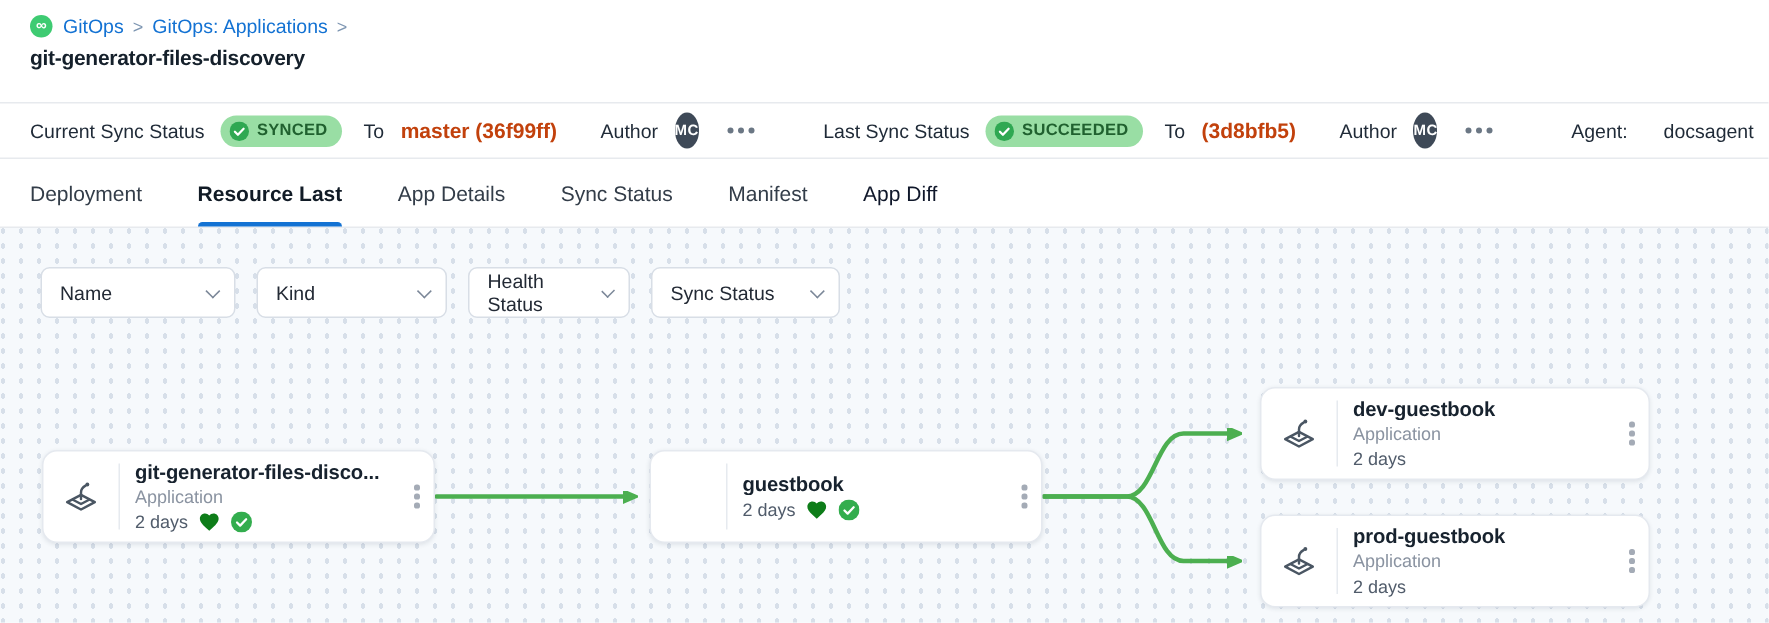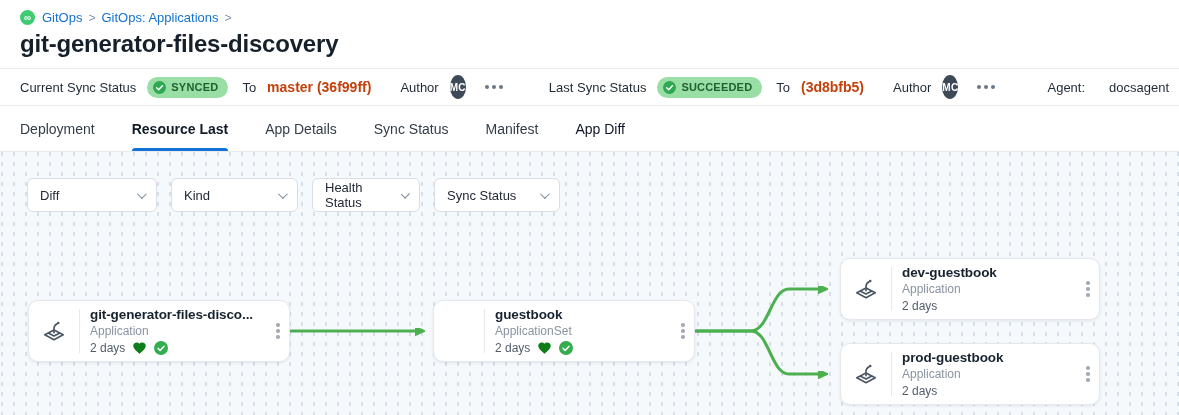--- a/index.html
+++ b/index.html
@@ -15,21 +15,21 @@
   
   .header { height:68px; padding:10px 20px 0 20px; background:#fff; }
   .breadcrumb { display:flex; align-items:center; gap:6px; font-size:13px; }
   .crumb-logo {
     width:15px; height:15px; border-radius:50%; background:#3ecb72;
     color:#fff; display:inline-flex; align-items:center; justify-content:center;
     font-size:10px; font-weight:bold; line-height:1; margin-right:1px;
   }
   .crumb-link { color:#1372d3; text-decoration:none; cursor:pointer; }
   .crumb-sep { color:#7e96b2; font-size:12px; }
-  .page-title { margin-top:5px; font-size:24px; font-weight:bold; color:#15202b; letter-spacing:-0.2px; }
+  .page-title { margin-top:5px; font-size:14px; font-weight:bold; color:#15202b; letter-spacing:-0.2px; }
 
   
   .statusbar {
     height:38px; border-top:1px solid #e7eaee; border-bottom:1px solid #e7eaee;
     display:flex; align-items:center; padding:0 20px; gap:11px;
     font-size:13px; color:#1f2a37; background:#fff; white-space:nowrap;
   }
   .pill {
     display:inline-flex; align-items:center; gap:5px;
     background:#99dea4; color:#20612f; border-radius:12px;
@@ -168,21 +168,21 @@
     <span class="tab">App Details</span>
     <span class="tab">Sync Status</span>
     <span class="tab">Manifest</span>
     <span class="tab disabled">App Diff</span>
   </div>
 
   <div class="graph">
 
     <div class="filters">
       <div class="filter-btn" style="width:130px">
-        <span>Diff</span>
+        <span>Name</span>
         <span class="chev"></span>
       </div>
       <div class="filter-btn" style="width:127px">
         <span>Kind</span>
         <span class="chev"></span>
       </div>
       <div class="filter-btn" style="width:108px">
         <span>Health Status</span>
         <span class="chev"></span>
       </div>
@@ -236,21 +236,20 @@
           <i></i>
           <i></i>
         </div>
     </div>
 
     <div class="node" style="left:433px;top:148px;width:262px">
       <div class="node-icon"></div>
       <div class="node-sep"></div>
       <div class="node-body">
         <div class="node-title">guestbook</div>
-        <div class="node-kind">ApplicationSet</div>
         <div class="node-meta">
           <span>2 days</span>
           <span class="heart">
             <svg width="15" height="14" viewBox="0 0 24 22">
                 <path d="M12 20.35l-1.45-1.32C5.4 14.36 2 11.28 2 7.5 2 4.42 4.42 2 7.5 2c1.74 0 3.41.81 4.5 2.09C13.09 2.81 14.76 2 16.5 2 19.58 2 22 4.42 22 7.5c0 3.78-3.4 6.86-8.55 11.54L12 20.35z" fill="#0e7d19"></path>
               </svg>
           </span>
           <span class="chk">
             <svg width="14" height="14" viewBox="0 0 14 14">
                 <circle cx="7" cy="7" r="7" fill="#33ad4e"></circle>

